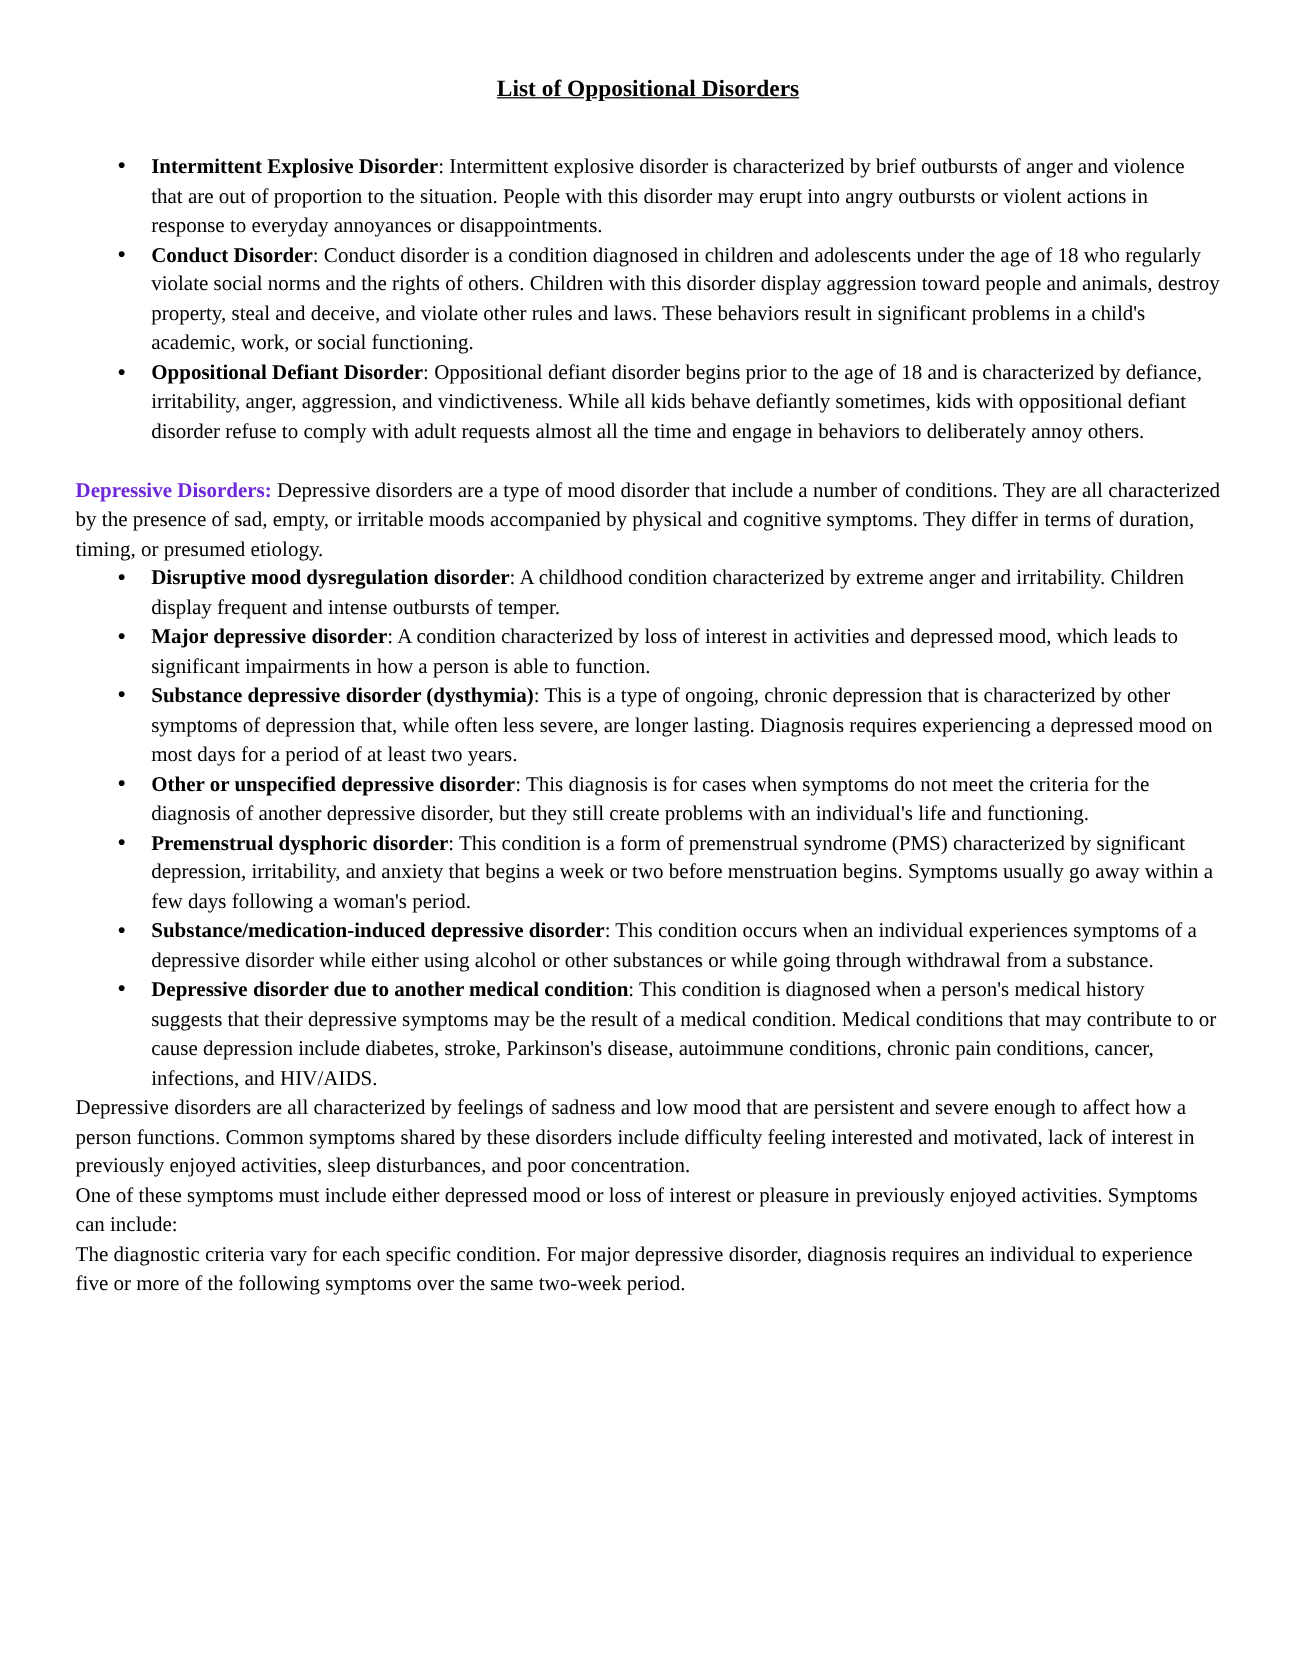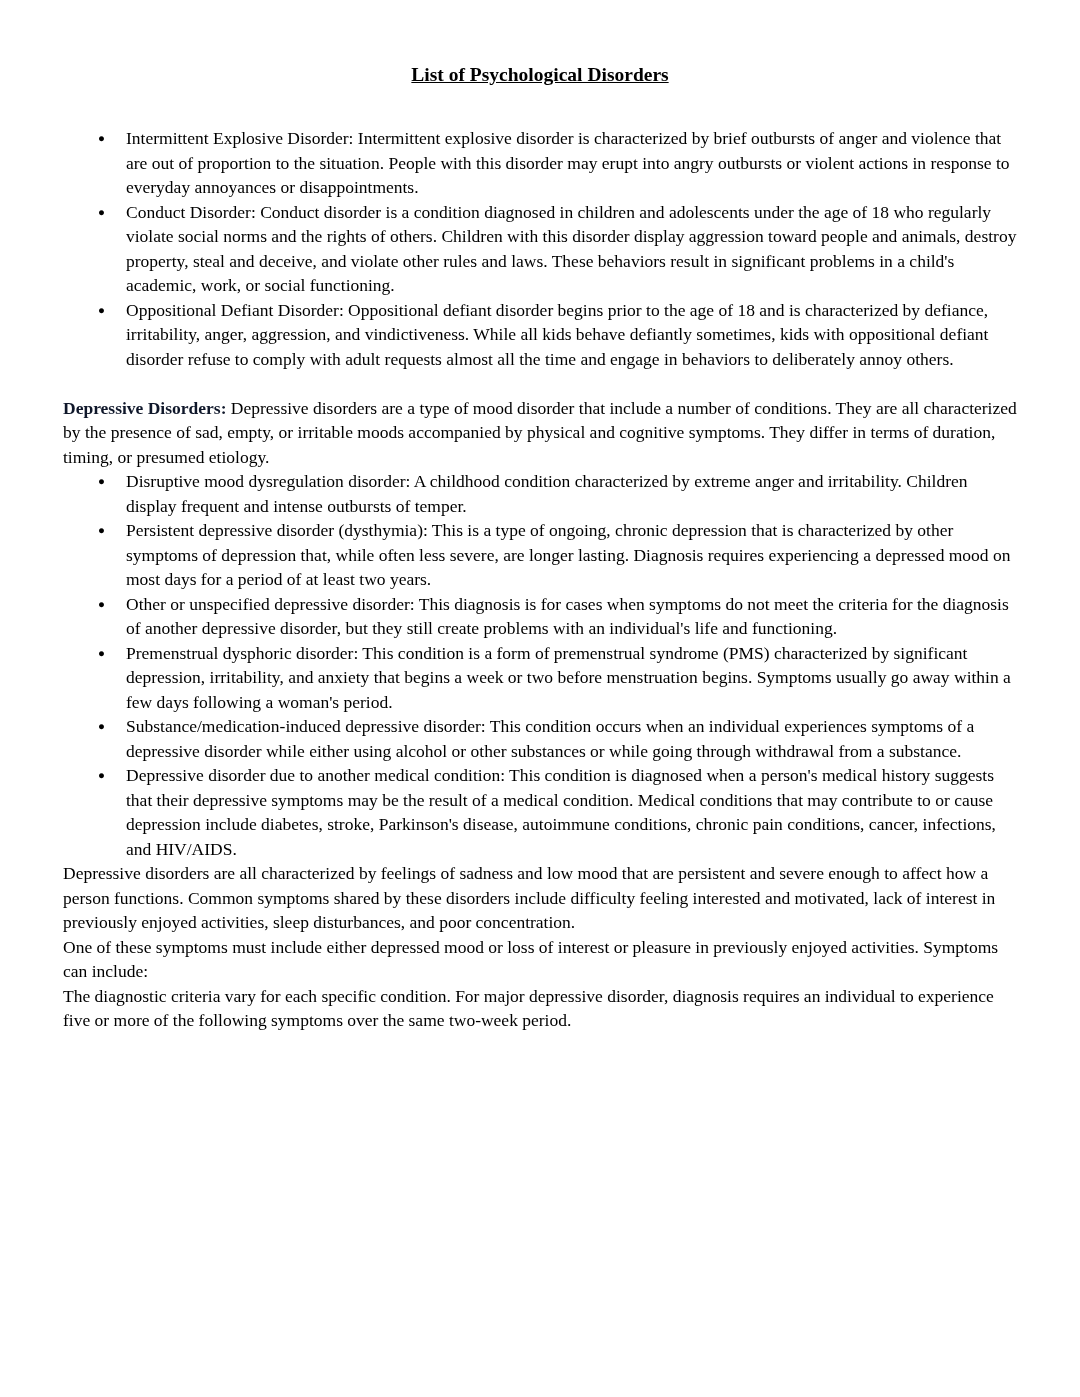--- a/index.html
+++ b/index.html
@@ -37,43 +37,44 @@
     padding-left: 63px;
   }
   ul.doc-list > li::before {
     content: "\25CF";
     position: absolute;
     left: 35px;
     top: 0;
     font-size: 11.5px;
     line-height: 24.5px;
   }
-  .term { font-weight: normal; }
-  .green-head { font-weight: bold; color: #0f172a; }
+  .term { font-weight: bold; }
+  .green-head { font-weight: bold; color: #6d28d9; }
   .para { }
   .gap-before { margin-top: 24.5px; }
 </style>
 </head>
 <body>
 
 <div class="page">
 
-  <div class="doc-title">List of Psychological Disorders</div>
+  <div class="doc-title">List of Oppositional Disorders</div>
 
   <ul class="doc-list">
     <li><span class="term">Intermittent Explosive Disorder</span><span>: Intermittent explosive disorder is characterized by brief outbursts of anger and violence that are out of proportion to the situation. People with this disorder may erupt into angry outbursts or violent actions in response to everyday annoyances or disappointments.</span></li>
     <li><span class="term">Conduct Disorder</span><span>: Conduct disorder is a condition diagnosed in children and adolescents under the age of 18 who regularly violate social norms and the rights of others. Children with this disorder display aggression toward people and animals, destroy property, steal and deceive, and violate other rules and laws. These behaviors result in significant problems in a child's academic, work, or social functioning.</span></li>
     <li><span class="term">Oppositional Defiant Disorder</span><span>: Oppositional defiant disorder begins prior to the age of 18 and is characterized by defiance, irritability, anger, aggression, and vindictiveness. While all kids behave defiantly sometimes, kids with oppositional defiant disorder refuse to comply with adult requests almost all the time and engage in behaviors to deliberately annoy others.</span></li>
   </ul>
 
   <div class="para gap-before"><span class="green-head">Depressive Disorders:</span><span> Depressive disorders are a type of mood disorder that include a number of conditions. They are all characterized by the presence of sad, empty, or irritable moods accompanied by physical and cognitive symptoms. They differ in terms of duration, timing, or presumed etiology.</span></div>
 
   <ul class="doc-list">
     <li><span class="term">Disruptive mood dysregulation disorder</span><span>: A childhood condition characterized by extreme anger and irritability. Children display frequent and intense outbursts of temper.</span></li>
-    <li><span class="term">Persistent depressive disorder (dysthymia)</span><span>: This is a type of ongoing, chronic depression that is characterized by other symptoms of depression that, while often less severe, are longer lasting. Diagnosis requires experiencing a depressed mood on most days for a period of at least two years.</span></li>
+    <li><span class="term">Major depressive disorder</span><span>: A condition characterized by loss of interest in activities and depressed mood, which leads to significant impairments in how a person is able to function.</span></li>
+    <li><span class="term">Substance depressive disorder (dysthymia)</span><span>: This is a type of ongoing, chronic depression that is characterized by other symptoms of depression that, while often less severe, are longer lasting. Diagnosis requires experiencing a depressed mood on most days for a period of at least two years.</span></li>
     <li><span class="term">Other or unspecified depressive disorder</span><span>: This diagnosis is for cases when symptoms do not meet the criteria for the diagnosis of another depressive disorder, but they still create problems with an individual's life and functioning.</span></li>
     <li><span class="term">Premenstrual dysphoric disorder</span><span>: This condition is a form of premenstrual syndrome (PMS) characterized by significant depression, irritability, and anxiety that begins a week or two before menstruation begins. Symptoms usually go away within a few days following a woman's period.</span></li>
     <li><span class="term">Substance/medication-induced depressive disorder</span><span>: This condition occurs when an individual experiences symptoms of a depressive disorder while either using alcohol or other substances or while going through withdrawal from a substance.</span></li>
     <li><span class="term">Depressive disorder due to another medical condition</span><span>: This condition is diagnosed when a person's medical history suggests that their depressive symptoms may be the result of a medical condition. Medical conditions that may contribute to or cause depression include diabetes, stroke, Parkinson's disease, autoimmune conditions, chronic pain conditions, cancer, infections, and HIV/AIDS.</span></li>
   </ul>
 
   <div class="para">Depressive disorders are all characterized by feelings of sadness and low mood that are persistent and severe enough to affect how a person functions. Common symptoms shared by these disorders include difficulty feeling interested and motivated, lack of interest in previously enjoyed activities, sleep disturbances, and poor concentration.</div>
   <div class="para">One of these symptoms must include either depressed mood or loss of interest or pleasure in previously enjoyed activities. Symptoms can include:</div>
   <div class="para">The diagnostic criteria vary for each specific condition. For major depressive disorder, diagnosis requires an individual to experience five or more of the following symptoms over the same two-week period.</div>
 

